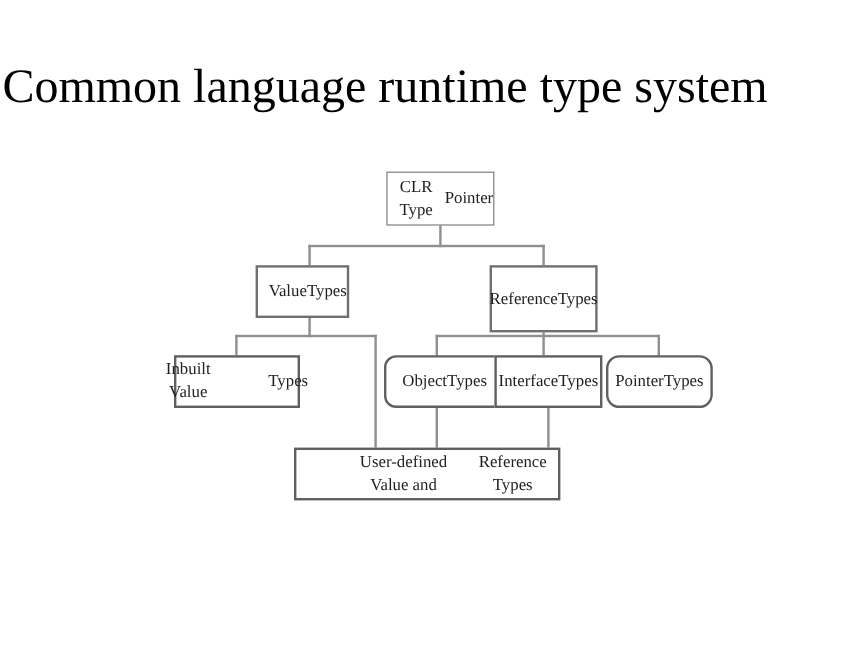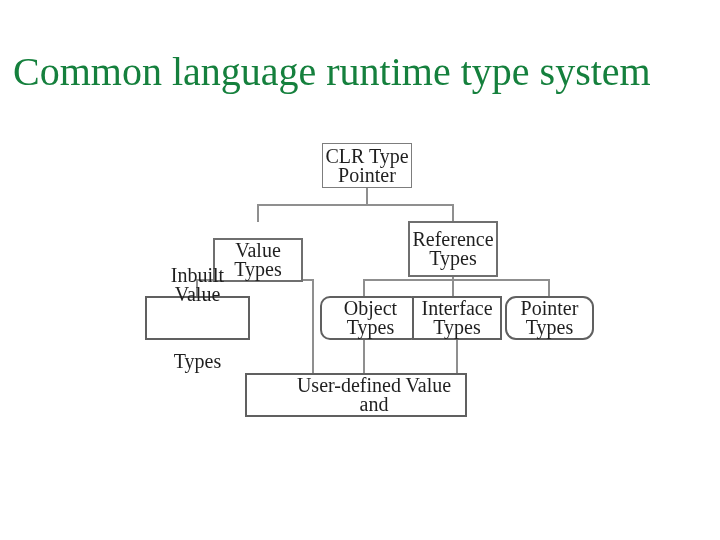--- a/index.html
+++ b/index.html
@@ -2,40 +2,40 @@
 <html><head>
 <meta charset="utf-8">
 <style>
   html, body { margin: 0; padding: 0; }
   body { width: 720px; height: 540px; background: #ffffff; overflow: hidden; }
   #slide {
     position: relative; width: 720px; height: 540px; background: #ffffff;
     font-family: "Liberation Serif", serif;
   }
   #title {
-    position: absolute; left: 13px; top: 21px; width: 705px;
+    position: absolute; left: 2px; top: 21px; width: 705px;
     font-size: 40px; line-height: 48px; font-weight: 400;
-    color: #15803d; white-space: nowrap;
+    color: #000000; white-space: nowrap;
   }
   .node {
     position: absolute; box-sizing: border-box; background: #ffffff;
     border: 2px solid #6f6f6f;
-    display: flex; flex-direction: column; align-items: center; justify-content: center;
-    font-size: 20px; line-height: 19px; color: #1f1f1f; text-align: center;
+    display: flex; flex-direction: row; align-items: center; justify-content: center;
+    font-size: 14px; line-height: 19px; color: #1f1f1f; text-align: center;
     z-index: 2;
   }
   .node.lvl1 { border-width: 1.5px; border-color: #7d7d7d; }
   .node.lvl3, .node.lvl4 { border-color: #606060; }
   .node.lvl4 { border-width: 2.5px; padding-left: 36px; }
   .line {
     position: absolute; background: #8f8f8f; z-index: 1;
   }
   
   #n-clr       { left: 322px; top: 143px; width: 90px;  height: 45px; }
-  #n-value     { left: 213px; top: 238px; width: 90px;  height: 44px; }
+  #n-value     { left: 213px; top: 221px; width: 78px;  height: 44px; justify-content: flex-end; }
   #n-reference { left: 408px; top: 221px; width: 90px;  height: 56px; }
   #n-inbuilt   { left: 145px; top: 296px; width: 105px; height: 44px; gap: 48px; }
   #n-object    { left: 320px; top: 296px; width: 101px;  height: 44px; border-radius: 10px; }
   #n-interface { left: 412px; top: 296px; width: 90px;  height: 44px; text-align: center; }
   #n-pointer   { left: 505px; top: 296px; width: 89px;  height: 44px; border-radius: 11px; }
   #n-userdef   { left: 245px; top: 373px; width: 222px; height: 44px; }
   
   #l-v1  { left: 366px; top: 187px; width: 2px;   height: 19px; }
   #l-h1  { left: 257px; top: 204px; width: 197px; height: 2px;  }
   #l-v2  { left: 257px; top: 204px; width: 2px;   height: 18px; }
@@ -105,15 +105,16 @@
     <span>Types</span>
   </div>
 
   <div class="node lvl3" id="n-pointer">
     <span>Pointer</span>
     <span>Types</span>
   </div>
 
   <div class="node lvl4" id="n-userdef">
     <span>User-defined Value and</span>
+    <span>Reference Types</span>
   </div>
 
 </div>
 
 </body></html>

